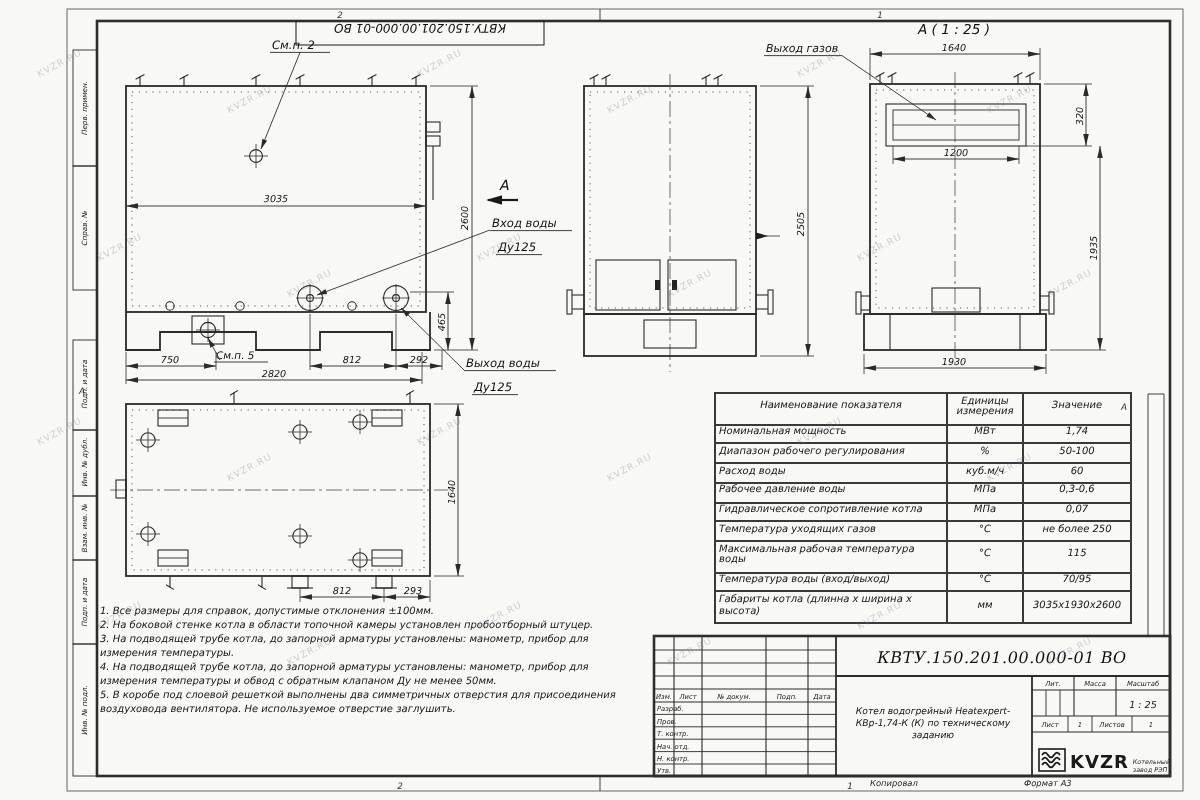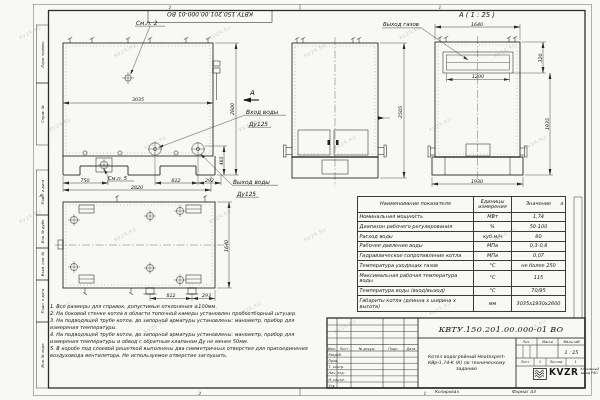--- a/index.html
+++ b/index.html
@@ -28,21 +28,21 @@
   .spec{position:absolute;left:357px;top:196px;width:198px;border-collapse:collapse;
         font-size:5px;font-style:italic;table-layout:fixed;color:#141414}
   .spec th,.spec td{border:.6px solid #3a3a3a;padding:1.5px 1.5px;font-weight:normal;line-height:1.15}
   .spec th{text-align:center;vertical-align:middle}
   .cw1{width:112px}.cw2{width:34px}.cw3{width:50px}
   .t-name{text-align:left}.t-c{text-align:center}
   .tb-desc{position:absolute;left:419px;top:339px;width:95px;height:48px;font-size:4.6px;
            font-style:italic;text-align:center;display:flex;align-items:center;justify-content:center;
            padding:0 3px;box-sizing:border-box;line-height:1.35;color:#141414}
   .tb-logo{position:absolute;left:517px;top:367px;width:67px;height:20px;display:flex;
-           align-items:flex-start;gap:2px;padding-left:16px;box-sizing:border-box}
+           align-items:flex-end;gap:2px;padding-left:2px;box-sizing:border-box}
   .logo-mark{font-weight:bold;font-size:9px;letter-spacing:.5px;color:#1a1a1a;font-family:"DejaVu Sans",sans-serif}
   .logo-cap{font-size:3.2px;font-style:italic;line-height:1.3;color:#222;width:22px}
   .strip{position:absolute;font-size:4.2px;font-style:italic;color:#222}
   .wm{position:absolute;font-size:4.6px;color:rgba(110,125,150,.33);transform:rotate(-28deg);
       letter-spacing:.6px;white-space:nowrap;pointer-events:none}
 </style>
 </head>
 <body>
 
 <div class="sheet">

